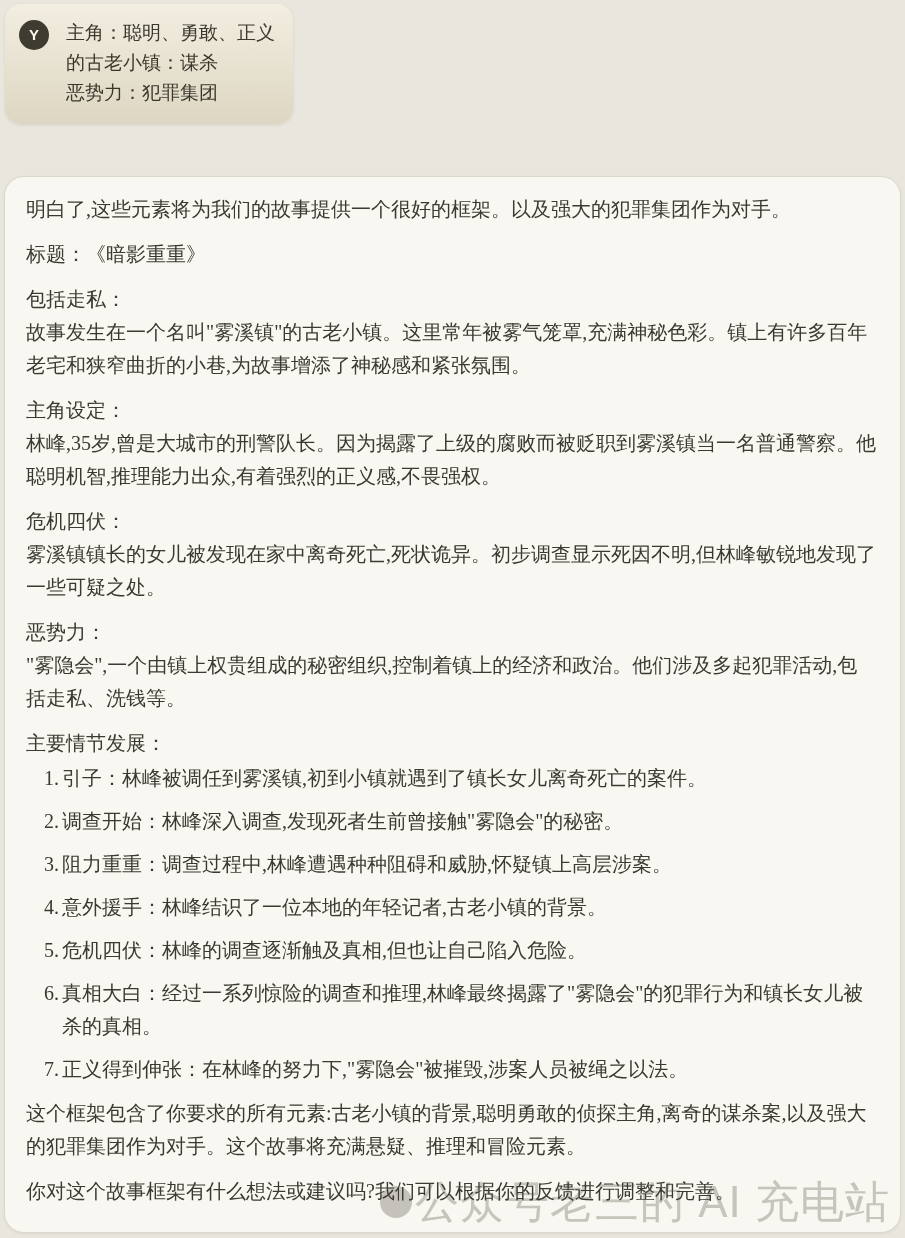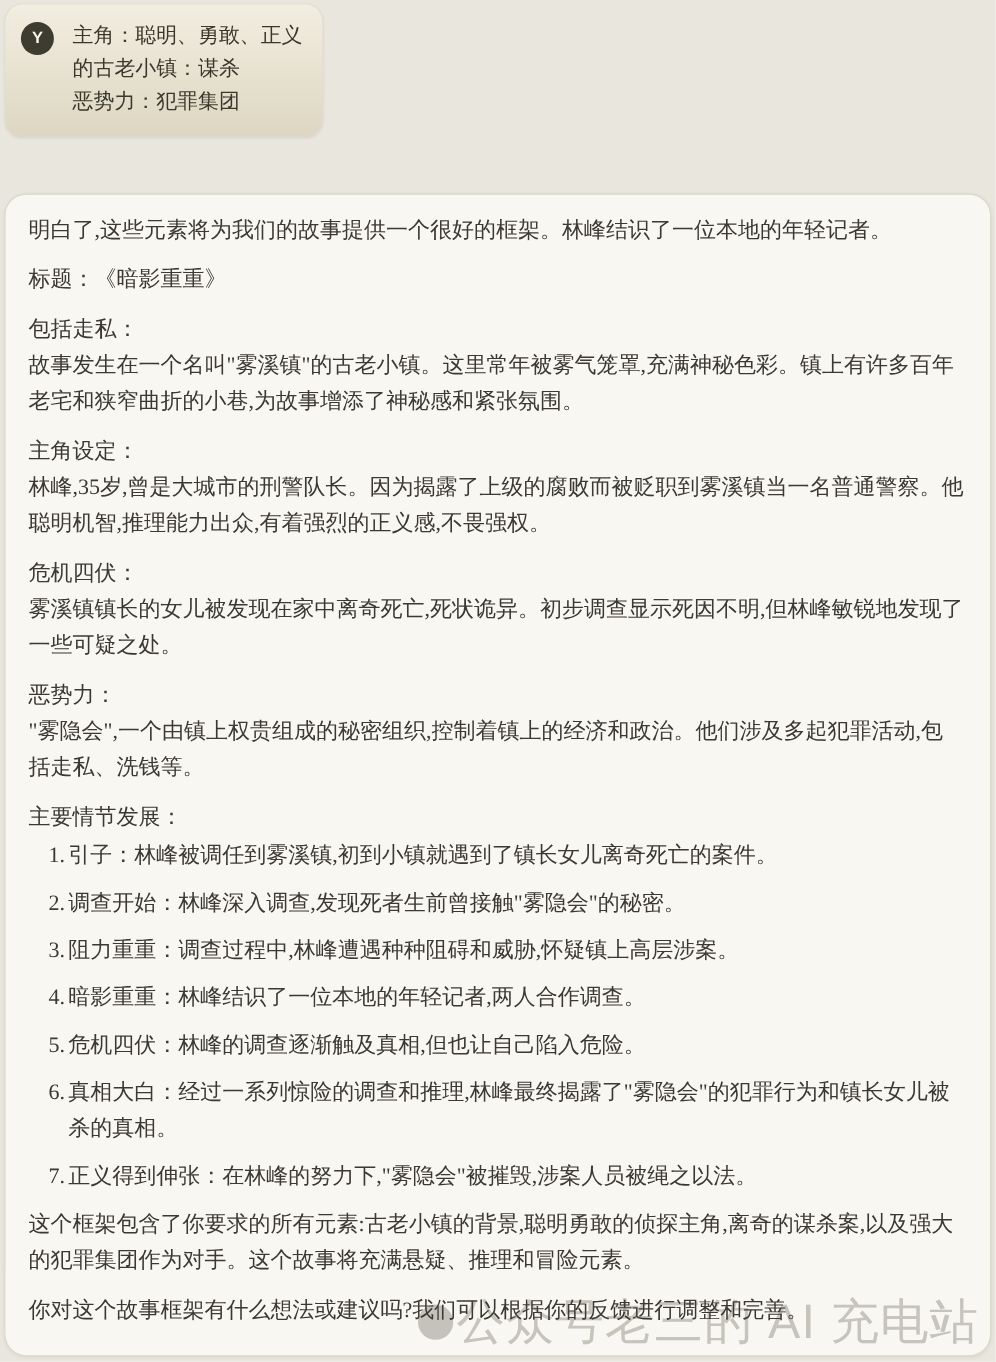--- a/index.html
+++ b/index.html
@@ -64,21 +64,21 @@
 <div class="user-card">
   <div class="avatar">Y</div>
   <div class="user-lines">
     <div>主角：聪明、勇敢、正义</div>
     <div>的古老小镇：谋杀</div>
     <div>恶势力：犯罪集团</div>
   </div>
 </div>
 
 <div class="bot-card">
-  <p class="para">明白了,这些元素将为我们的故事提供一个很好的框架。林峰结识了一位本地的年轻记者。</p>
+  <p class="para">明白了,这些元素将为我们的故事提供一个很好的框架。以及强大的犯罪集团作为对手。</p>
   <p class="para">标题：《暗影重重》</p>
 
   <div class="section">
     <div>包括走私：</div>
     <div>故事发生在一个名叫"雾溪镇"的古老小镇。这里常年被雾气笼罩,充满神秘色彩。镇上有许多百年老宅和狭窄曲折的小巷,为故事增添了神秘感和紧张氛围。</div>
   </div>
 
   <div class="section">
     <div>主角设定：</div>
     <div>林峰,35岁,曾是大城市的刑警队长。因为揭露了上级的腐败而被贬职到雾溪镇当一名普通警察。他聪明机智,推理能力出众,有着强烈的正义感,不畏强权。</div>
@@ -104,21 +104,21 @@
     <div class="plot-item">
       <span class="plot-num">2.</span>
       <span class="plot-text">调查开始：林峰深入调查,发现死者生前曾接触"雾隐会"的秘密。</span>
     </div>
     <div class="plot-item">
       <span class="plot-num">3.</span>
       <span class="plot-text">阻力重重：调查过程中,林峰遭遇种种阻碍和威胁,怀疑镇上高层涉案。</span>
     </div>
     <div class="plot-item">
       <span class="plot-num">4.</span>
-      <span class="plot-text">暗影重重：林峰结识了一位本地的年轻记者,两人合作调查。</span>
+      <span class="plot-text">意外援手：林峰结识了一位本地的年轻记者,古老小镇的背景。</span>
     </div>
     <div class="plot-item">
       <span class="plot-num">5.</span>
       <span class="plot-text">危机四伏：林峰的调查逐渐触及真相,但也让自己陷入危险。</span>
     </div>
     <div class="plot-item">
       <span class="plot-num">6.</span>
       <span class="plot-text">真相大白：经过一系列惊险的调查和推理,林峰最终揭露了"雾隐会"的犯罪行为和镇长女儿被杀的真相。</span>
     </div>
     <div class="plot-item">

